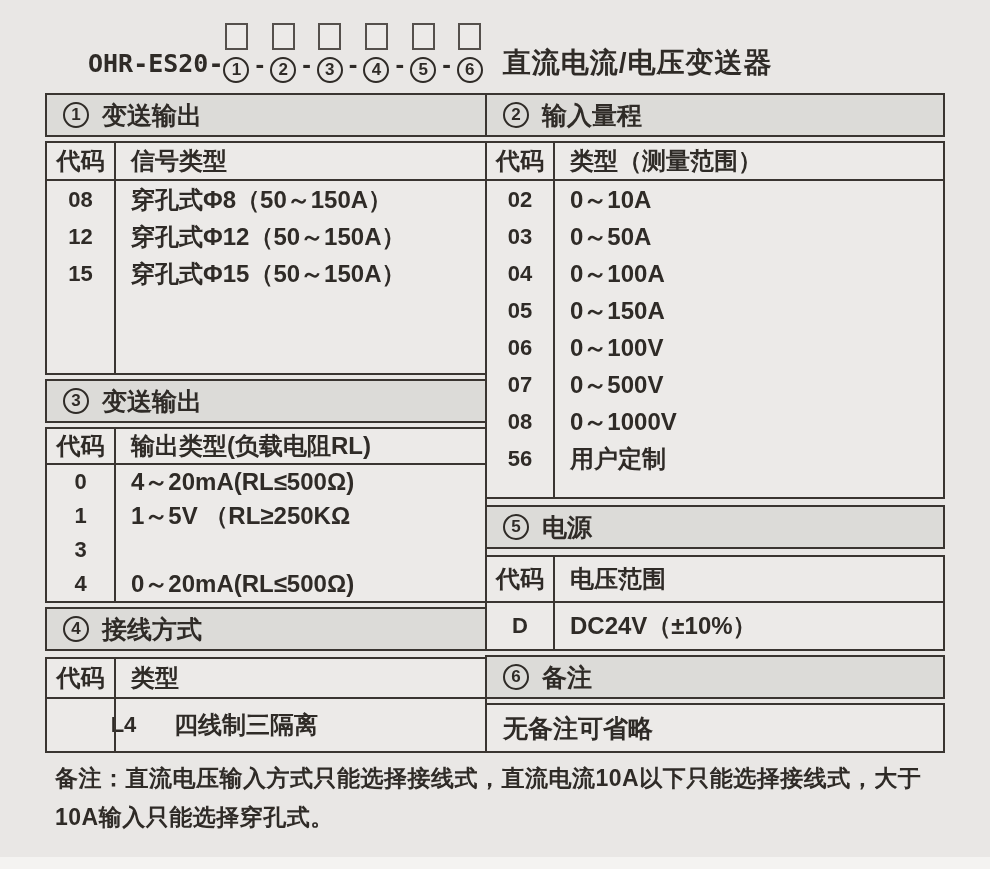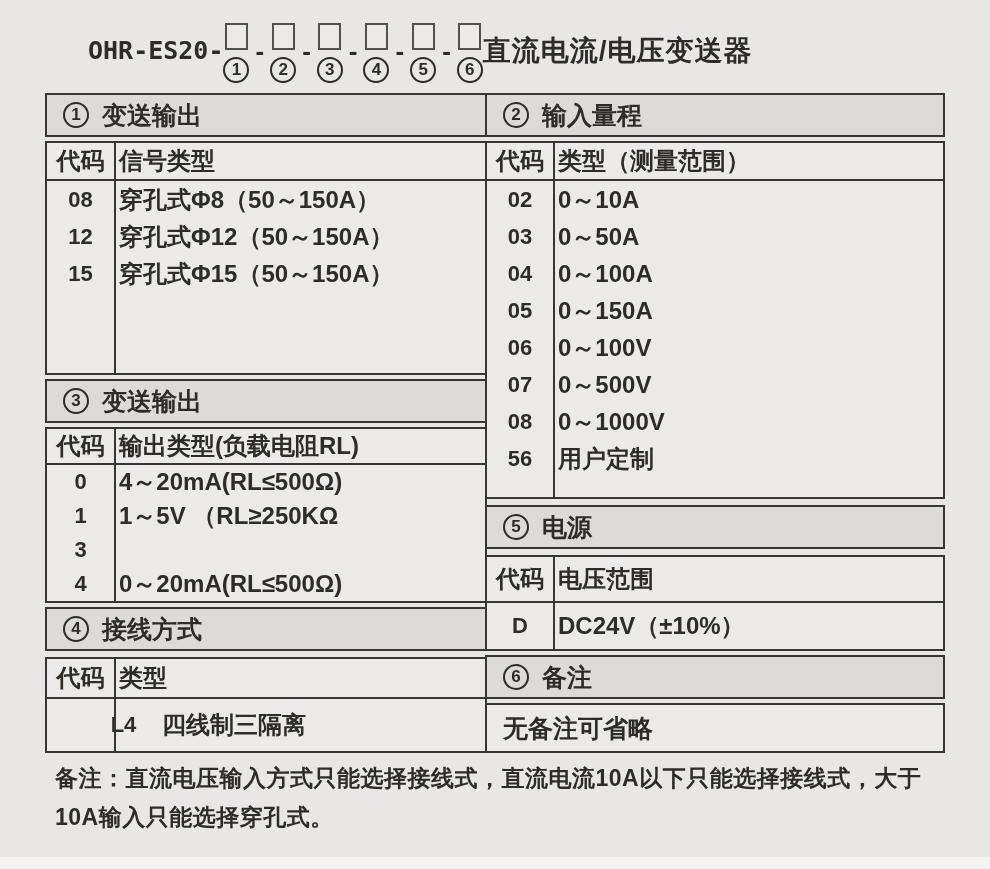--- a/index.html
+++ b/index.html
@@ -13,42 +13,42 @@
     color: #2f2b27;
     overflow: hidden;
   }
 
   
   .title-row {
     position: absolute;
     left: 88px;
     top: 18px;
     display: flex;
-    align-items: center;
+    align-items: flex-end;
     white-space: nowrap;
   }
   .model {
     font-family: "DejaVu Sans Mono", "Liberation Mono", monospace;
     font-size: 25px;
     font-weight: bold;
     line-height: 38px;
     letter-spacing: 0px;
   }
   .slot { display: flex; flex-direction: column; align-items: center; margin-top: 5px; }
   .slot-box {
     width: 23px; height: 27px;
     border: 2px solid #55504c;
     background: #eceae8;
   }
   .slot-num { margin-top: 7px; }
   .dash {
     font-size: 26px; font-weight: bold; line-height: 38px; margin: 0 6px;
   }
   .product {
-    font-size: 28px; font-weight: bold; line-height: 40px; 
+    font-size: 28px; font-weight: bold; line-height: 40px; margin-left: 20px;
     letter-spacing: 1px;
   }
 
   .circ {
     display: inline-block;
     width: 26px; height: 26px;
     border: 2px solid #2f2b27;
     border-radius: 50%;
     text-align: center;
     font-size: 17px;
@@ -89,21 +89,21 @@
   .row.hdr { border-bottom: 2px solid #3a3531; }
   .code {
     flex: none;
     text-align: center;
     font-size: 22px;
     font-weight: 600;
   }
   .code-l { width: 67px; }
   .code-r { width: 66px; }
   .desc {
-    padding-left: 5px;
+    padding-left: 17px;
     font-size: 24px;
     font-weight: bold;
     white-space: nowrap;
   }
   .hdr .code, .hdr .desc { font-size: 24px; font-weight: bold; }
   .pad-lg { }
 
   .r38 { height: 38px; } .r37 { height: 37px; }
   .r36 { height: 36px; } .r34 { height: 34px; }
   .r40 { height: 40px; } .r46 { height: 46px; }

